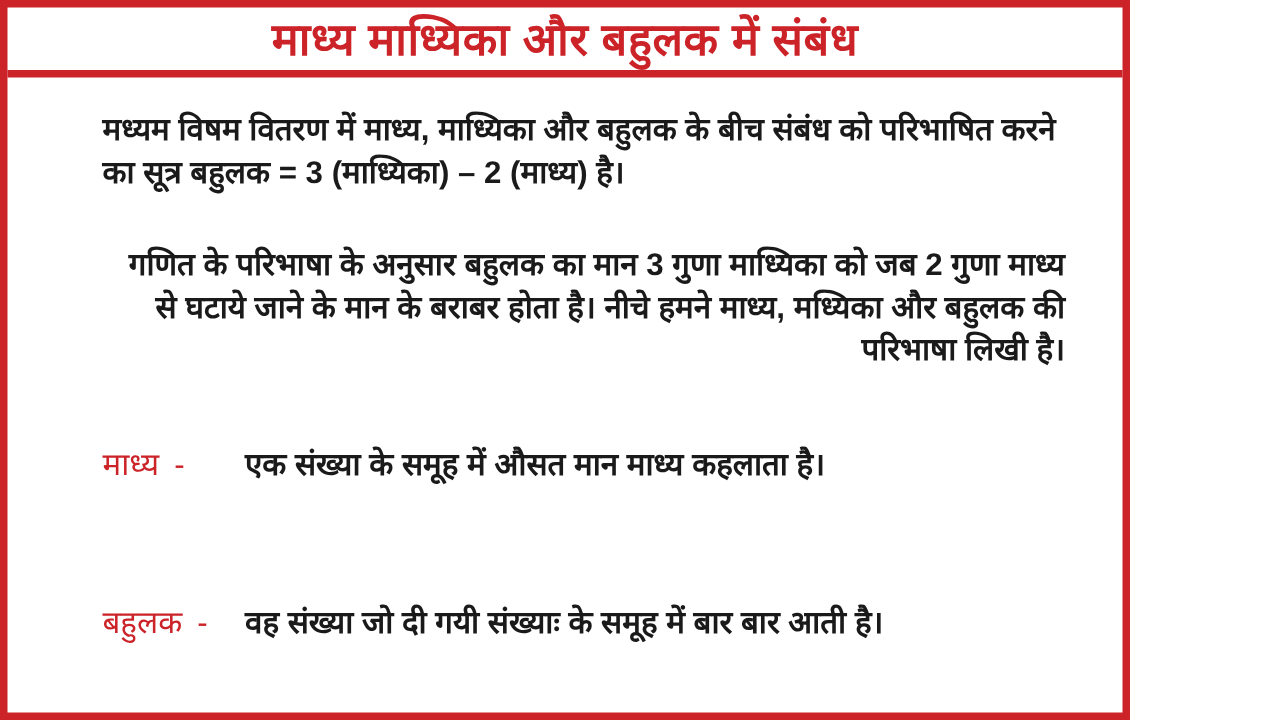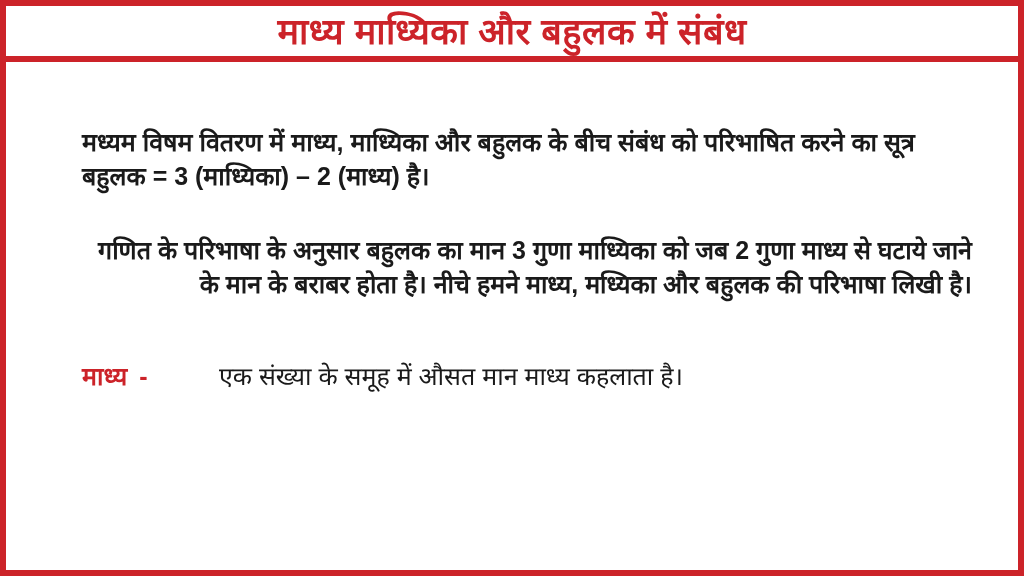--- a/index.html
+++ b/index.html
@@ -7,21 +7,21 @@
     --ink:#1a1a1a;
   }
   *{margin:0;padding:0;box-sizing:border-box;}
   html,body{background:#ffffff;}
   body{
     font-family:"Liberation Sans", sans-serif;
     width:1024px;height:576px;
     overflow:hidden;
   }
   .frame{
-    width:1024px;height:576px;
+    width:904px;height:576px;
     background:#ffffff;
     border:6px solid var(--accent);
     display:flex;flex-direction:column;
   }
   .title-band{
     height:56px;
     flex:0 0 56px;
     border-bottom:6px solid var(--accent);
     display:flex;align-items:center;justify-content:center;
   }
@@ -37,53 +37,51 @@
   .content{
     flex:1 1 auto;
     padding:25px 46px 0 76px;
   }
   .para{
     color:var(--ink);
     font-size:25px;
     font-weight:700;
     line-height:34px;
     max-width:892px;
-    margin-top:38px;
   }
   .para + .para{
     margin-top:40px;
     text-align:right;
   }
   .definitions{
     margin-top:58px;
   }
   .def-row{
     display:flex;
     align-items:flex-start;
     margin-bottom:46px;
   }
   .def-label{
     flex:0 0 114px;
     color:var(--accent);
     font-size:25px;
-    font-weight:700;
+    font-weight:400;
     line-height:34px;
     white-space:nowrap;
   }
   .def-sep{
     display:inline-block;
     margin-left:12px;
   }
   .def-text{
     flex:1 1 auto;
     color:var(--ink);
     font-size:25px;
-    font-weight:400;
+    font-weight:700;
     line-height:34px;
-    margin-left:23px;
   }
 </style>
 </head>
 <body>
 
 <div class="frame">
 
   <div class="title-band">
     <div class="title">माध्य माध्यिका और बहुलक में संबंध</div>
   </div>
@@ -100,17 +98,21 @@
         <div class="def-label">
           <span>माध्य</span><span class="def-sep">-</span>
         </div>
         <div class="def-text">एक संख्या के समूह में औसत मान माध्य कहलाता है।</div>
       </div>
 
       <div class="def-row">
       </div>
 
       <div class="def-row">
+        <div class="def-label">
+          <span>बहुलक</span><span class="def-sep">-</span>
+        </div>
+        <div class="def-text">वह संख्या जो दी गयी संख्याः के समूह में बार बार आती है।</div>
       </div>
 
     </div>
   </div>
 </div>
 
 </body></html>

